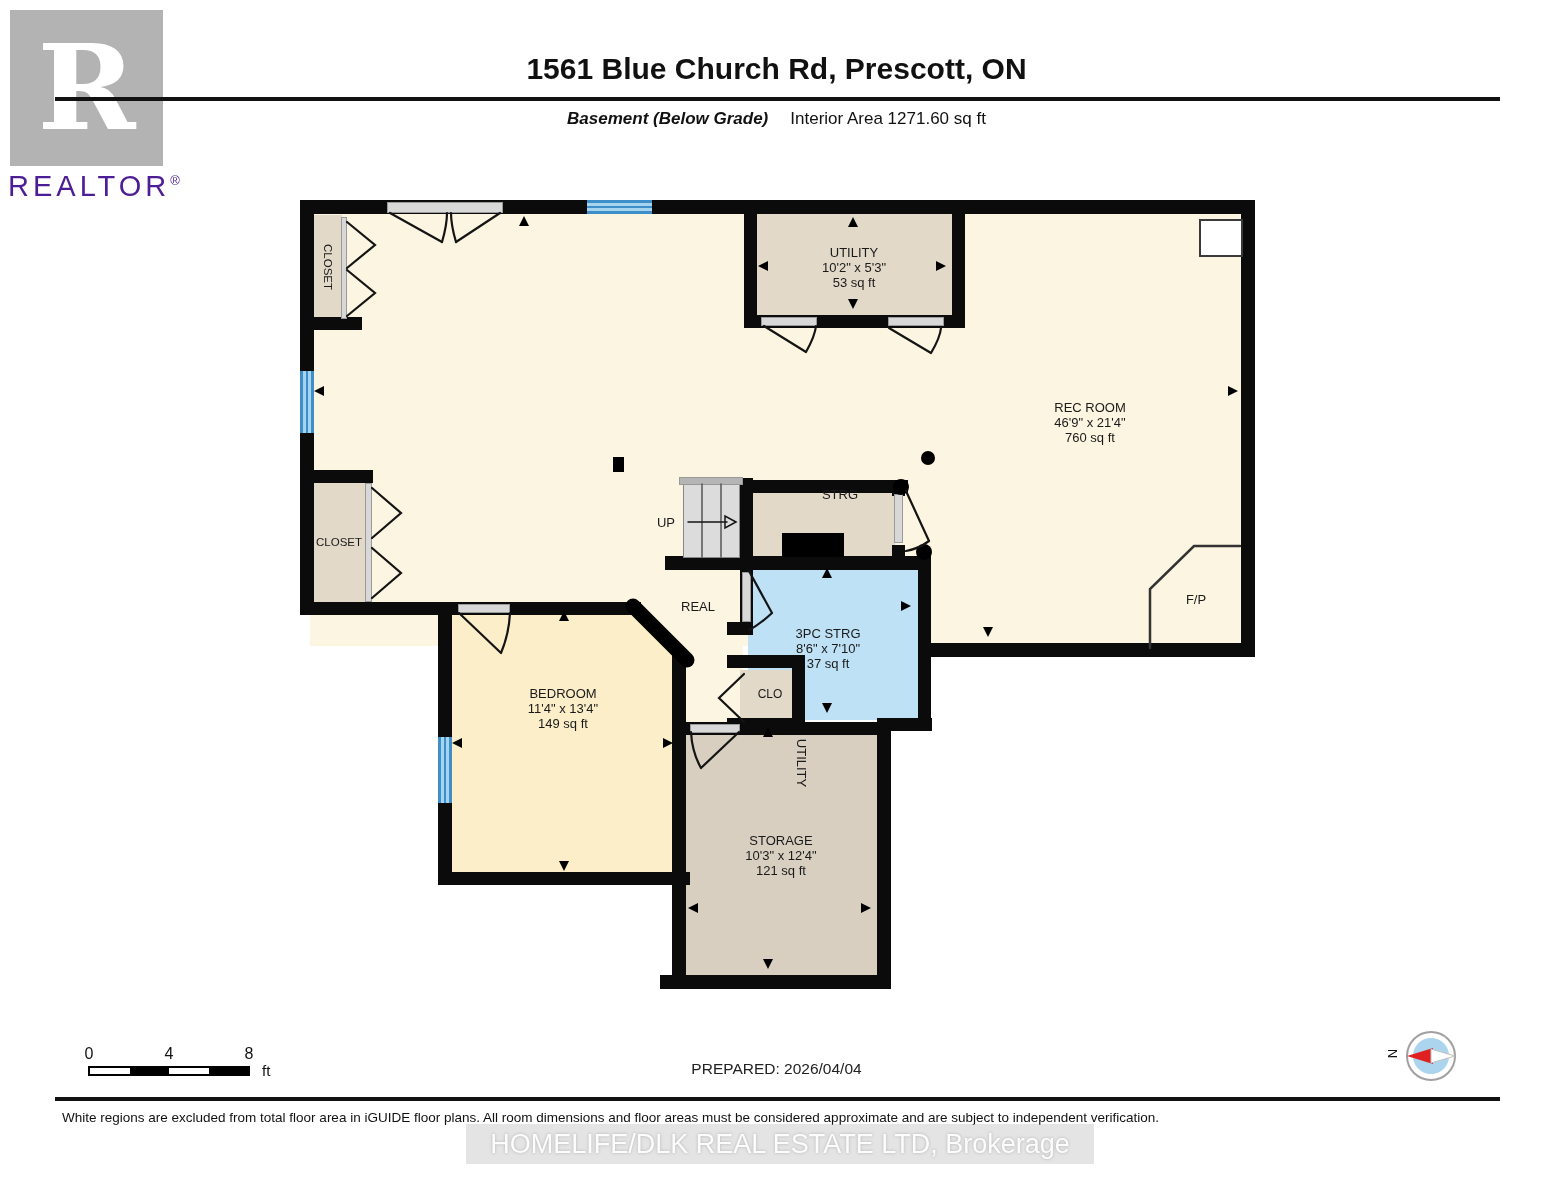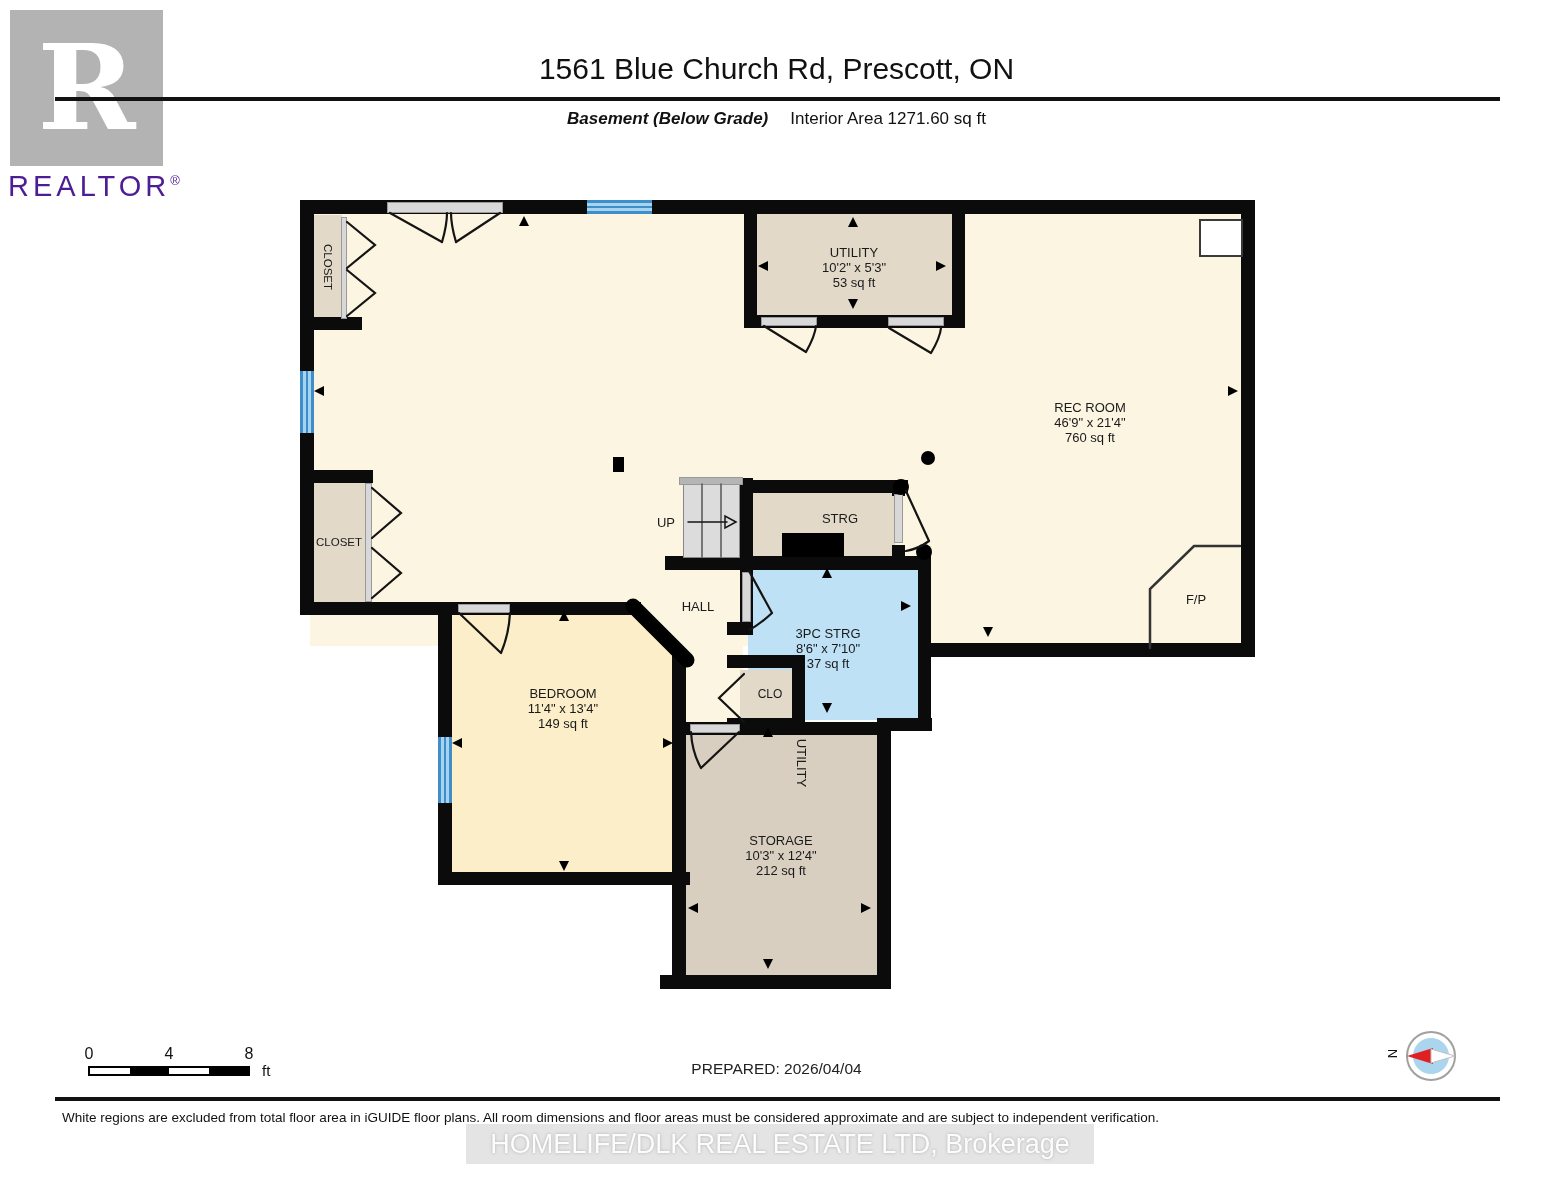--- a/index.html
+++ b/index.html
@@ -12,21 +12,21 @@
   .win-h{position:absolute;background:linear-gradient(180deg,#3e8fc9 0 18%,#a6d3ee 18% 42%,#3e8fc9 42% 58%,#a6d3ee 58% 82%,#3e8fc9 82% 100%);}
   .win-v{position:absolute;background:linear-gradient(90deg,#3e8fc9 0 18%,#a6d3ee 18% 42%,#3e8fc9 42% 58%,#a6d3ee 58% 82%,#3e8fc9 82% 100%);}
   .dot{position:absolute;background:#000;border-radius:50%;}
   .rlabel{position:absolute;transform:translate(-50%,-50%);text-align:center;font-size:13px;
           line-height:15px;color:#1a1a1a;white-space:nowrap;}
   .rlabel.rot{transform:translate(-50%,-50%) rotate(90deg);}
   .tU{position:absolute;width:0;height:0;border-left:5px solid transparent;border-right:5px solid transparent;border-bottom:10px solid #000;}
   .tD{position:absolute;width:0;height:0;border-left:5px solid transparent;border-right:5px solid transparent;border-top:10px solid #000;}
   .tL{position:absolute;width:0;height:0;border-top:5px solid transparent;border-bottom:5px solid transparent;border-right:10px solid #000;}
   .tR{position:absolute;width:0;height:0;border-top:5px solid transparent;border-bottom:5px solid transparent;border-left:10px solid #000;}
-  #title{position:absolute;left:0;top:52px;width:1553px;text-align:center;font-size:30px;font-weight:normal;}
+  #title{position:absolute;left:0;top:52px;width:1553px;text-align:center;font-size:30px;font-weight:bold;}
   #rule1{position:absolute;left:55px;top:97px;width:1445px;height:4px;background:#111;}
   #subtitle{position:absolute;left:0;top:109px;width:1553px;text-align:center;font-size:17px;}
   #subtitle .b{font-weight:bold;margin-right:22px;font-style:italic;}
   #logo-box{position:absolute;left:10px;top:10px;width:153px;height:156px;background:#b3b3b3;
             display:flex;align-items:center;justify-content:center;}
   #logo-box span{font-family:"DejaVu Serif", serif;font-weight:bold;font-size:118px;color:#fff;line-height:1;}
   #logo-text{position:absolute;left:8px;top:170px;font-size:29px;letter-spacing:4px;color:#4c1d95;}
   #logo-text sup{font-size:13px;}
   #stairs{position:absolute;left:683px;top:483px;width:57px;height:75px;background:#dcdcdc;border:1px solid #888;box-sizing:border-box;}
   #stairs-cap{position:absolute;left:679px;top:477px;width:64px;height:8px;background:#b5b5b5;border:1px solid #999;box-sizing:border-box;}
@@ -149,38 +149,38 @@
   <div>10'2" x 5'3"</div>
   <div>53 sq ft</div>
 </div>
 <div class="rlabel" style="left:1090px;top:422px;text-align:center;">
   <div>REC ROOM</div>
   <div>46'9" x 21'4"</div>
   <div>760 sq ft</div>
 </div>
 <div class="rlabel" style="left:339px;top:542px;font-size:11.5px;">CLOSET</div>
 <div class="rlabel" style="left:666px;top:522px;">UP</div>
-<div class="rlabel" style="left:840px;top:518px;text-align:right;">STRG</div>
-<div class="rlabel" style="left:698px;top:606px;">HALL</div>
+<div class="rlabel" style="left:840px;top:494px;text-align:right;">STRG</div>
+<div class="rlabel" style="left:698px;top:606px;">REAL</div>
 <div class="rlabel" style="left:828px;top:648px;">
   <div>3PC STRG</div>
   <div>8'6" x 7'10"</div>
   <div>37 sq ft</div>
 </div>
 <div class="rlabel" style="left:770px;top:694px;font-size:12px;">CLO</div>
 <div class="rlabel" style="left:563px;top:708px;">
   <div>BEDROOM</div>
   <div>11'4" x 13'4"</div>
   <div>149 sq ft</div>
 </div>
 <div class="rlabel rot" style="left:801px;top:763px;">UTILITY</div>
 <div class="rlabel" style="left:781px;top:855px;">
   <div>STORAGE</div>
   <div>10'3" x 12'4"</div>
-  <div>212 sq ft</div>
+  <div>121 sq ft</div>
 </div>
 <div class="rlabel" style="left:1196px;top:599px;">F/P</div>
 
 <div class="tU" style="left:519px;top:216px;"></div>
 <div class="tL" style="left:314px;top:386px;"></div>
 <div class="tR" style="left:1228px;top:386px;"></div>
 <div class="tD" style="left:983px;top:627px;"></div>
 <div class="tU" style="left:848px;top:217px;"></div>
 <div class="tL" style="left:758px;top:261px;"></div>
 <div class="tR" style="left:936px;top:261px;"></div>

